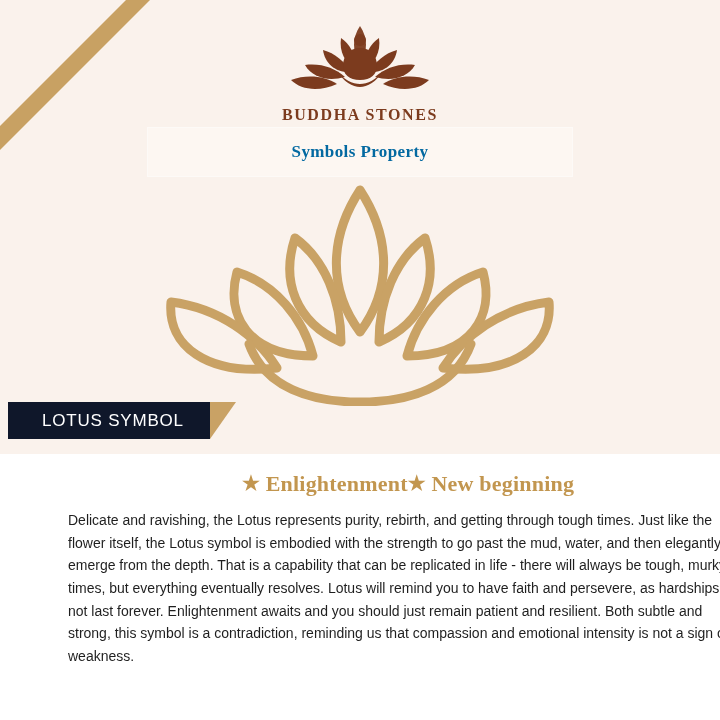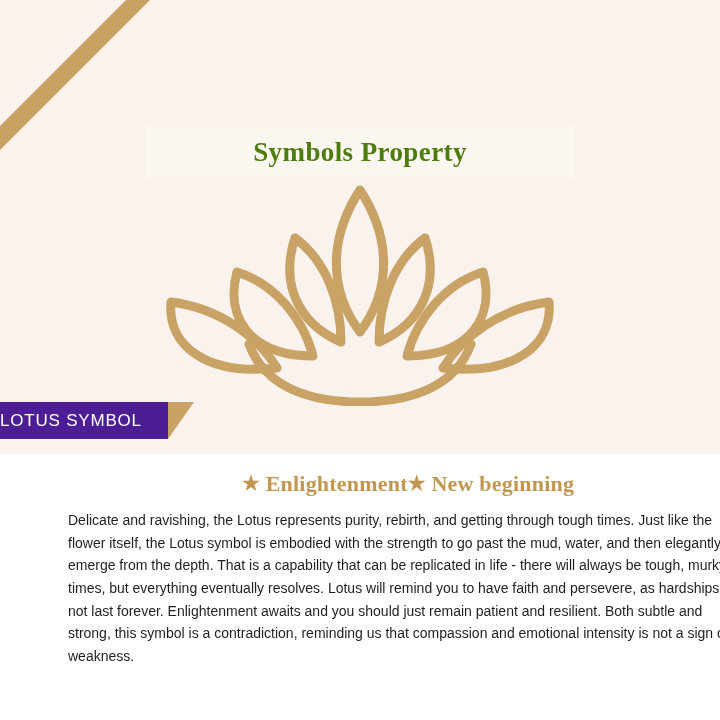--- a/index.html
+++ b/index.html
@@ -79,46 +79,47 @@
     width: 424px;
     height: 48px;
     background: #fdf7f2;
     display: flex;
     align-items: center;
     justify-content: center;
     box-shadow: 0 0 0 1px rgba(255,255,255,0.6);
   }
   .title-text {
     font-family: "Liberation Serif", serif;
-    font-size: 27px;
+    font-size: 17px;
     font-weight: bold;
-    color: #4d7c0f;
+    color: #0369a1;
     letter-spacing: 0.4px;
   }
 
   
   .lotus-area {
     position: absolute;
     top: 176px; left: 0;
     width: 720px;
     height: 224px;
     display: flex;
     align-items: flex-start;
     justify-content: center;
   }
 
   
   .ribbon {
     position: absolute;
     top: 402px;
-    left: 0;
+    left: 8px;
     height: 37px;
-    background: #4c1d95;
+    background: #0f172a;
     display: flex;
     align-items: center;
+    padding-left: 34px;
     padding-right: 26px;
   }
   .ribbon::after {
     content: "";
     position: absolute;
     top: 0; right: -26px;
     width: 0; height: 0;
     border-top: 37px solid #c9a265;
     border-right: 26px solid transparent;
   }
@@ -162,20 +163,45 @@
 </head>
 <body>
 
 <div class="page">
 
   <div class="corner-tl"></div>
   <div class="corner-tl-inner"></div>
   <div class="corner-br"></div>
   <div class="corner-br-inner"></div>
 
+  <div class="logo-block">
+    <span class="logo-mark">
+      <svg width="150" height="78" viewBox="0 0 150 78" xmlns="http://www.w3.org/2000/svg">
+        <g fill="#7c3b1e">
+
+          <path d="M75 4 C67 16 67 30 75 40 C83 30 83 16 75 4 Z" opacity="0.95"></path>
+
+          <path d="M56 16 C54 30 60 42 72 46 C70 32 65 22 56 16 Z"></path>
+          <path d="M38 28 C40 42 51 51 66 50 C60 40 50 31 38 28 Z"></path>
+          <path d="M20 43 C27 55 42 60 60 55 C50 46 36 41 20 43 Z"></path>
+          <path d="M6 58 C16 68 34 70 52 62 C40 54 22 52 6 58 Z"></path>
+
+          <path d="M94 16 C96 30 90 42 78 46 C80 32 85 22 94 16 Z"></path>
+          <path d="M112 28 C110 42 99 51 84 50 C90 40 100 31 112 28 Z"></path>
+          <path d="M130 43 C123 55 108 60 90 55 C100 46 114 41 130 43 Z"></path>
+          <path d="M144 58 C134 68 116 70 98 62 C110 54 128 52 144 58 Z"></path>
+
+          <circle cx="75" cy="18" r="6"></circle>
+          <path d="M75 26 C64 26 58 34 58 44 C58 52 64 58 75 58 C86 58 92 52 92 44 C92 34 86 26 75 26 Z"></path>
+          <path d="M52 48 C58 60 68 65 75 65 C82 65 92 60 98 48 C92 58 82 62 75 62 C68 62 58 58 52 48 Z"></path>
+        </g>
+      </svg>
+    </span>
+    <div class="brand-name">BUDDHA STONES</div>
+  </div>
 
   <div class="title-bar">
     <span class="title-text">Symbols Property</span>
   </div>
 
   <div class="lotus-area">
     <svg width="430" height="230" viewBox="0 0 430 230" xmlns="http://www.w3.org/2000/svg">
       <g fill="none" stroke="#c9a265" stroke-width="9" stroke-linejoin="round" stroke-linecap="round">
 
         <path d="M215 14 C185 60 182 112 215 156 C248 112 245 60 215 14 Z"></path>

